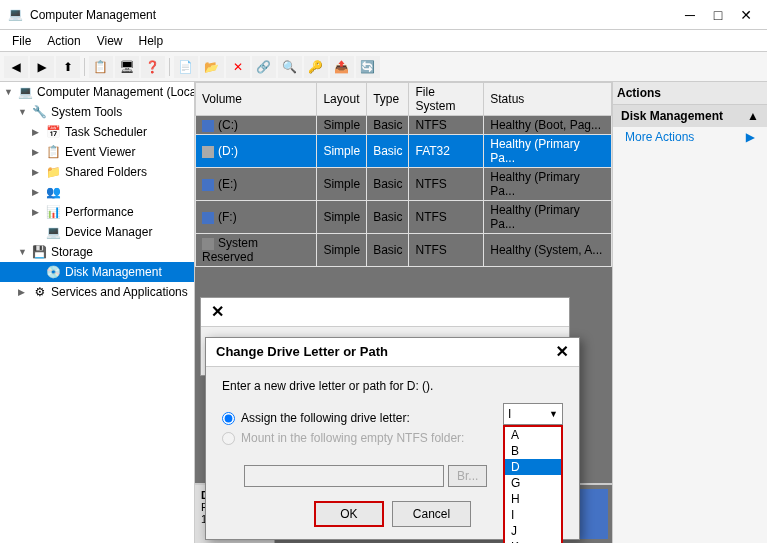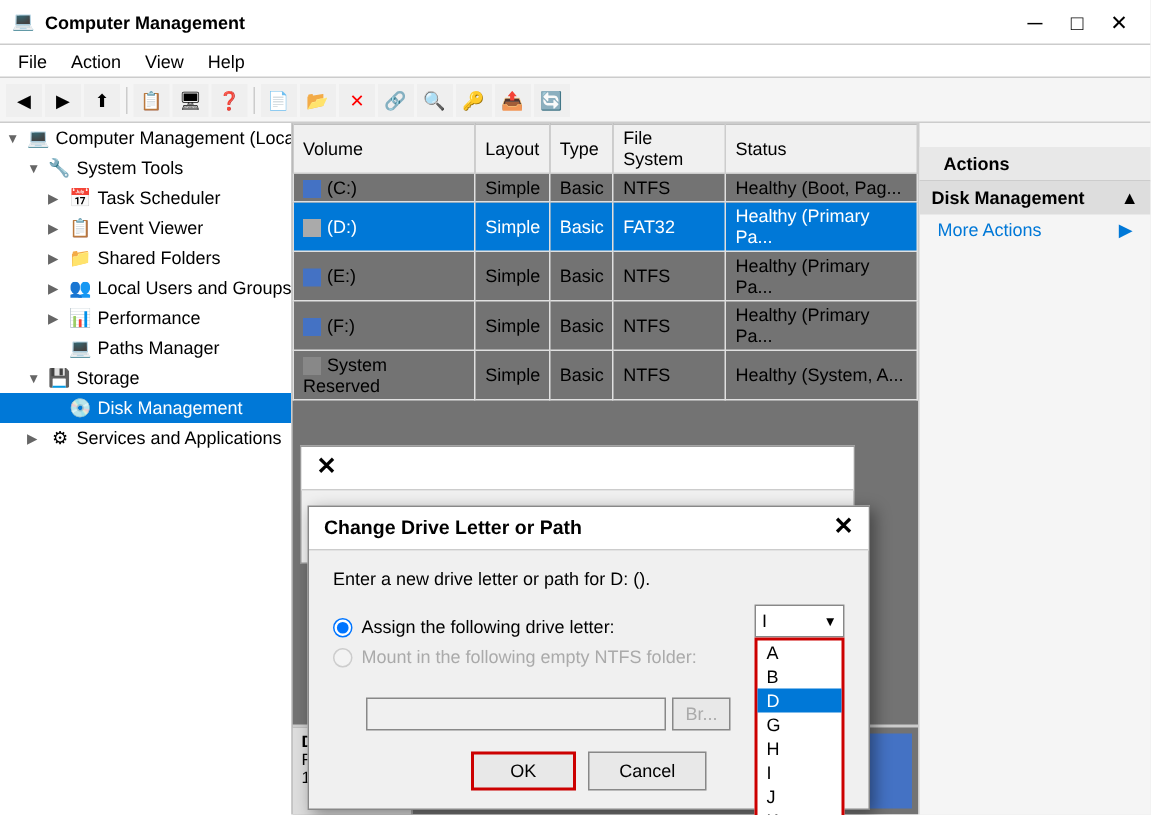--- a/index.html
+++ b/index.html
@@ -1,21 +1,21 @@
 <!DOCTYPE html>
 <html><head>
   <meta charset="utf-8">
   <style>
     * { margin: 0; padding: 0; box-sizing: border-box; }
     body { font-family: 'Segoe UI', Tahoma, sans-serif; font-size: 12px; background: #f0f0f0; width: 767px; height: 543px; overflow: hidden; }
 
     
     .title-bar { background: #fff; height: 30px; display: flex; align-items: center; padding: 0 8px; border-bottom: 1px solid #ccc; }
     .title-bar-icon { width: 16px; height: 16px; margin-right: 6px; }
-    .title-bar-text { font-size: 12px; color: #000; flex: 1; font-weight: bold; }
+    .title-bar-text { font-size: 12px; color: #000; flex: 1; }
     .title-bar-buttons { display: flex; gap: 2px; }
     .title-bar-btn { width: 26px; height: 20px; display: flex; align-items: center; justify-content: center; font-size: 14px; cursor: pointer; border: none; background: transparent; color: #000; }
 
     
     .menu-bar { background: #fff; height: 22px; display: flex; align-items: center; padding: 0 4px; border-bottom: 1px solid #ccc; }
     .menu-item { padding: 2px 8px; font-size: 12px; cursor: pointer; }
 
     
     .toolbar { background: #f5f5f5; height: 30px; display: flex; align-items: center; padding: 0 4px; border-bottom: 1px solid #ccc; gap: 2px; }
     .tool-btn { width: 24px; height: 22px; display: flex; align-items: center; justify-content: center; border: 1px solid transparent; cursor: pointer; font-size: 12px; }
@@ -40,21 +40,21 @@
     
     .disk-table { width: 100%; border-collapse: collapse; }
     .disk-table th { background: #f0f0f0; border: 1px solid #ccc; padding: 2px 6px; text-align: left; font-size: 12px; font-weight: normal; }
     .disk-table td { border: 1px solid #e0e0e0; padding: 2px 6px; font-size: 12px; }
     .disk-table tr.selected td { background: #0078d7; color: #fff; }
     .disk-icon { width: 12px; height: 12px; display: inline-block; background: #4472c4; margin-right: 4px; vertical-align: middle; }
     .disk-icon-blue { background: #4472c4; }
 
     
     .actions-panel { width: 155px; background: #f5f5f5; border-left: 1px solid #ccc; flex-shrink: 0; }
-    .actions-header { background: #e8e8e8; padding: 4px 16px; font-weight: bold; font-size: 12px; border-bottom: 1px solid #ccc; display: flex; justify-content: space-between; align-items: center; margin-top: 16px; }
+    .actions-header { background: #e8e8e8; padding: 4px 4px; font-weight: bold; font-size: 12px; border-bottom: 1px solid #ccc; display: flex; justify-content: space-between; align-items: center; }
     .actions-item { padding: 3px 12px; font-size: 12px; cursor: pointer; color: #0078d7; }
     .actions-subheader { padding: 3px 8px; font-weight: bold; font-size: 12px; }
 
     
     .disk-bottom { height: 60px; border-top: 2px solid #ccc; display: flex; align-items: stretch; }
     .disk-info-box { background: #ddd; padding: 4px 6px; min-width: 80px; font-size: 11px; border-right: 1px solid #aaa; }
     .disk-partition { background: #4472c4; flex: 1; margin: 4px; display: flex; align-items: center; justify-content: center; color: #fff; font-size: 11px; font-weight: bold; }
     .dialog-title { background: #fff; padding: 6px 10px; font-size: 12px; font-weight: bold; display: flex; justify-content: space-between; align-items: center; border-bottom: 1px solid #ccc; }
     .dialog-close { cursor: pointer; font-size: 16px; line-height: 1; }
     .dialog-body { padding: 10px 14px; }
@@ -145,31 +145,30 @@
       <span class="tree-label">Event Viewer</span>
     </div>
     <div class="tree-item indent2" style="padding-left:32px">
       <span class="tree-arrow">▶</span>
       <span class="tree-icon">📁</span>
       <span class="tree-label">Shared Folders</span>
     </div>
     <div class="tree-item indent2" style="padding-left:32px">
       <span class="tree-arrow">▶</span>
       <span class="tree-icon">👥</span>
-      <span class="tree-label">Local Users and Groups</span>
     </div>
     <div class="tree-item indent2" style="padding-left:32px">
       <span class="tree-arrow">▶</span>
       <span class="tree-icon">📊</span>
       <span class="tree-label">Performance</span>
     </div>
     <div class="tree-item indent2" style="padding-left:32px">
       <span class="tree-arrow"></span>
       <span class="tree-icon">💻</span>
-      <span class="tree-label">Paths Manager</span>
+      <span class="tree-label">Device Manager</span>
     </div>
     <div class="tree-item indent1" style="padding-left:18px">
       <span class="tree-arrow">▼</span>
       <span class="tree-icon">💾</span>
       <span class="tree-label">Storage</span>
     </div>
     <div class="tree-item selected indent2" style="padding-left:32px">
       <span class="tree-arrow"></span>
       <span class="tree-icon">💿</span>
       <span class="tree-label">Disk Management</span>

